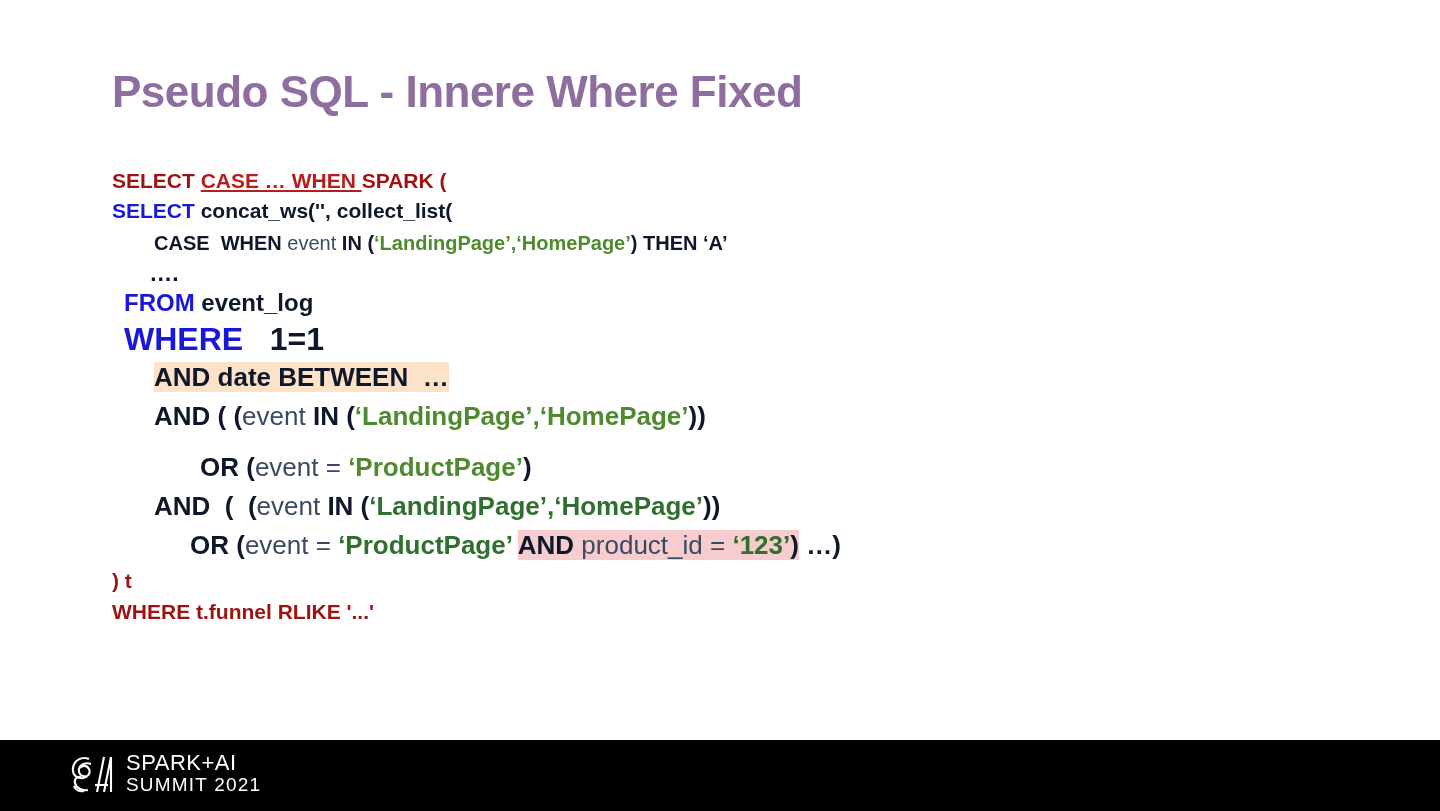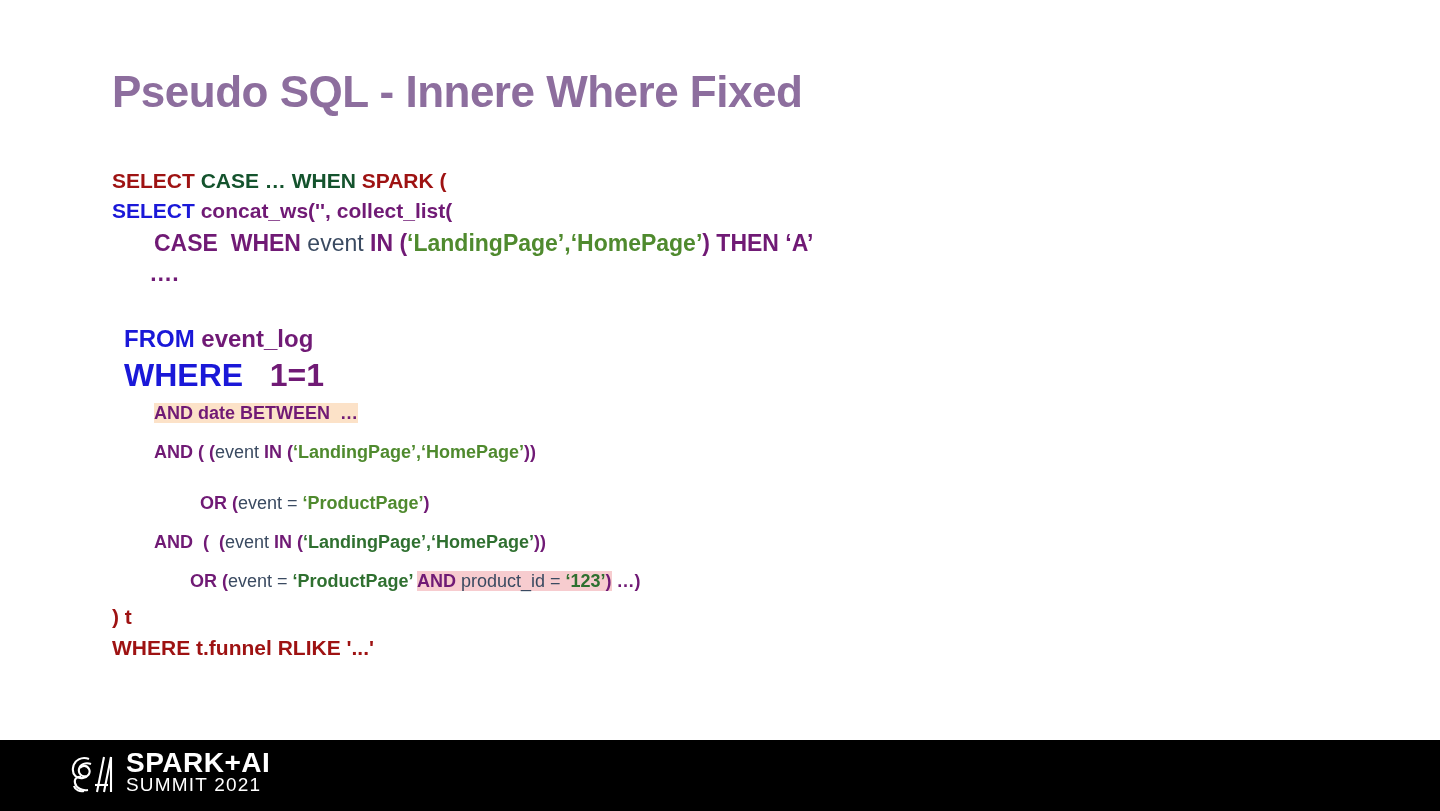--- a/index.html
+++ b/index.html
@@ -43,32 +43,32 @@
     width: 1200px;
     font-family: "Liberation Sans", sans-serif;
   }
   .code-line {
     white-space: pre;
     line-height: 1.0;
   }
 
   
   .l-small   { font-size: 21px; line-height: 30px; font-weight: bold; }
-  .l-mid     { font-size: 23px; line-height: 34px; }
+  .l-mid     { font-size: 20px; line-height: 34px; }
   .l-dots    { font-size: 23px; line-height: 26px; }
-  .l-from    { font-size: 24px; line-height: 34px; margin-top: 36px; }
+  .l-from    { font-size: 24px; line-height: 34px; }
   .l-where   { font-size: 32px; line-height: 38px; }
-  .l-big     { font-size: 18px; line-height: 39px; }
+  .l-big     { font-size: 26px; line-height: 39px; }
   .l-red     { font-size: 21px; line-height: 31px; font-weight: bold; }
 
   
   .t-darkred { color: #9e1212; font-weight: bold; }
-  .t-black   { color: #14532d; font-weight: bold; }
+  .t-black   { color: #b91c1c; font-weight: bold; text-decoration: underline; }
   .t-blue    { color: #1a18d8; font-weight: bold; }
-  .t-navy    { color: #701a75; font-weight: bold; }
+  .t-navy    { color: #0f172a; font-weight: bold; }
   .t-navy-lt { color: #3a4a61; font-weight: normal; }
   .t-green   { color: #4f8a2e; font-weight: bold; }
   .t-green-d { color: #2f7030; font-weight: bold; }
 
   
   .hl-peach { background: #fce2c8; }
   .hl-pink  { background: #f7cccf; }
 
   
   .ind-0  { padding-left: 0; }
@@ -96,22 +96,22 @@
     gap: 10px;
   }
   .logo-mark { width: 48px; height: 44px; display: block; }
   .logo-text {
     display: flex;
     flex-direction: column;
     justify-content: center;
     color: #ffffff;
   }
   .logo-line1 {
-    font-size: 28px;
-    font-weight: bold;
+    font-size: 22px;
+    font-weight: normal;
     letter-spacing: 0.5px;
     line-height: 22px;
   }
   .logo-line2 {
     font-size: 19px;
     font-weight: normal;
     letter-spacing: 1.2px;
     line-height: 22px;
   }
 </style>

